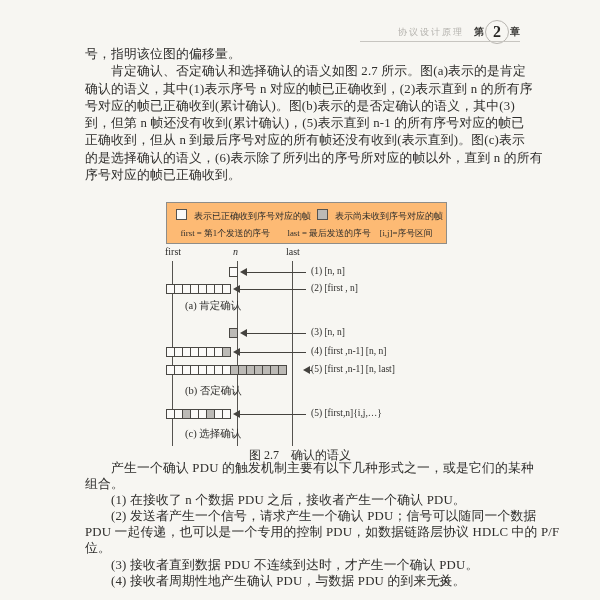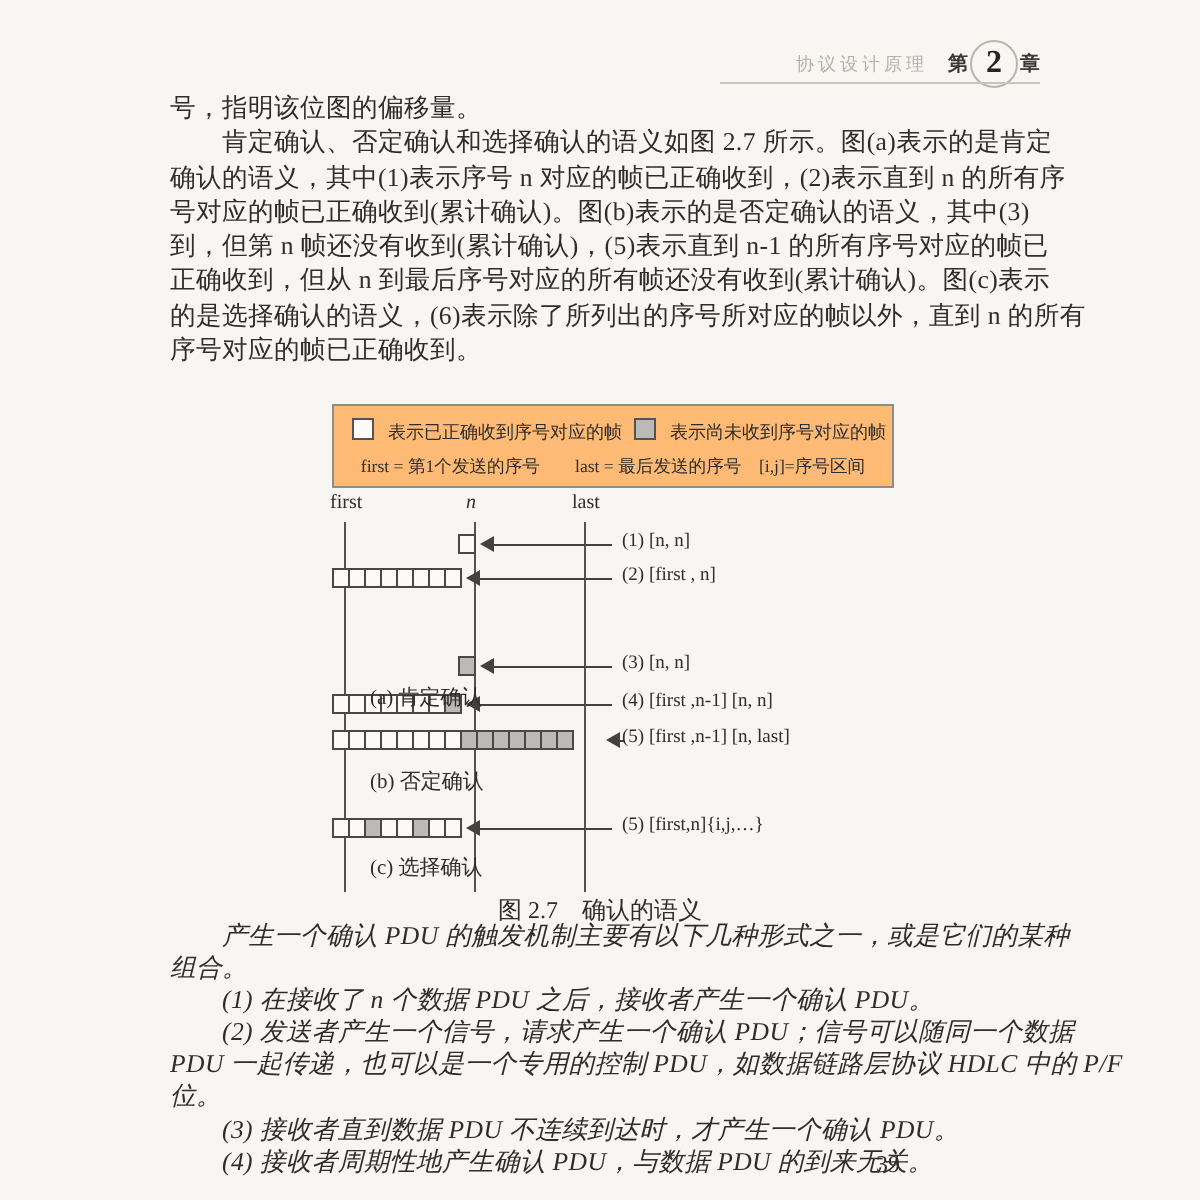--- a/index.html
+++ b/index.html
@@ -18,21 +18,21 @@
   .chap-small{font-size:10px;font-weight:bold;color:#3a3936;}
   .chap-circle{
     display:inline-flex;align-items:center;justify-content:center;
     width:22px;height:22px;border:1px solid #b7b5b0;border-radius:50%;
     font-size:16px;font-weight:bold;color:#262522;margin:0 1px;background:#f7f6f2;
   }
   #header-rule{position:absolute;top:41px;left:360px;width:160px;height:1px;background:#c7c5c0;}
   
   .text-block{position:absolute;left:85px;width:433px;font-size:12.8px;color:#2e2d2b;}
   #body-top{top:46px;line-height:17.3px;}
-  #body-bottom{top:460px;line-height:16.1px;font-style:italic;}
+  #body-bottom{top:460px;line-height:16.1px;}
   .text-line{white-space:pre;letter-spacing:0.2px;}
   
   #legend-box{
     position:absolute;left:166px;top:202px;width:281px;height:42px;
     border:1px solid #8f8d88;background:#fdba74;box-sizing:border-box;
   }
   .legend-row1{position:absolute;top:6px;left:0;width:100%;height:12px;}
   .swatch{position:absolute;width:11px;height:11px;border:1px solid #55534f;box-sizing:border-box;}
   .swatch.white{left:9px;background:#fbfaf8;}
   .swatch.gray{left:150px;background:#bcbab6;}
@@ -68,21 +68,21 @@
     <span class="chap-small">章</span>
   </div>
   <div id="header-rule"></div>
 
   <div id="body-top" class="text-block">
       <div class="text-line">号，指明该位图的偏移量。</div>
       <div class="text-line">　　肯定确认、否定确认和选择确认的语义如图 2.7 所示。图(a)表示的是肯定</div>
       <div class="text-line">确认的语义，其中(1)表示序号 n 对应的帧已正确收到，(2)表示直到 n 的所有序</div>
       <div class="text-line">号对应的帧已正确收到(累计确认)。图(b)表示的是否定确认的语义，其中(3)</div>
       <div class="text-line">到，但第 n 帧还没有收到(累计确认)，(5)表示直到 n-1 的所有序号对应的帧已</div>
-      <div class="text-line">正确收到，但从 n 到最后序号对应的所有帧还没有收到(累计确认)。图(c)表示</div>
+      <div class="text-line">正确收到，但从 n 到最后序号对应的所有帧还没有收到(表示直到)。图(c)表示</div>
       <div class="text-line">的是选择确认的语义，(6)表示除了所列出的序号所对应的帧以外，直到 n 的所有</div>
       <div class="text-line">序号对应的帧已正确收到。</div>
     </div>
 
   <div id="legend-box">
     <div class="legend-row1">
       <span class="swatch white"></span>
       <span class="legend-label l1">表示已正确收到序号对应的帧</span>
       <span class="swatch gray"></span>
       <span class="legend-label l2">表示尚未收到序号对应的帧</span>
@@ -165,21 +165,21 @@
         <span class="cell w"></span>
         <span class="cell g"></span>
         <span class="cell w"></span>
         <span class="cell w"></span>
       </div>
       <div class="arrow-head" style="left: 233px; top: 410px;"></div>
       <div class="arrow-line" style="left: 240px; top: 414px; width: 66px;"></div>
       <div class="row-label" style="top: 408px;">(5) [first,n]{i,j,…}</div>
     </div>
 
-  <div class="group-label" style="top:299px;margin-top:43px;">(a) 肯定确认</div>
+  <div class="group-label" style="top:299px;">(a) 肯定确认</div>
   <div class="group-label" style="top:384px;">(b) 否定确认</div>
   <div class="group-label" style="top:427px;text-align:center;">(c) 选择确认</div>
 
   <div id="fig-caption">图 2.7　确认的语义</div>
 
   <div id="body-bottom" class="text-block">
       <div class="text-line">　　产生一个确认 PDU 的触发机制主要有以下几种形式之一，或是它们的某种</div>
       <div class="text-line">组合。</div>
       <div class="text-line">　　(1) 在接收了 n 个数据 PDU 之后，接收者产生一个确认 PDU。</div>
       <div class="text-line">　　(2) 发送者产生一个信号，请求产生一个确认 PDU；信号可以随同一个数据</div>

